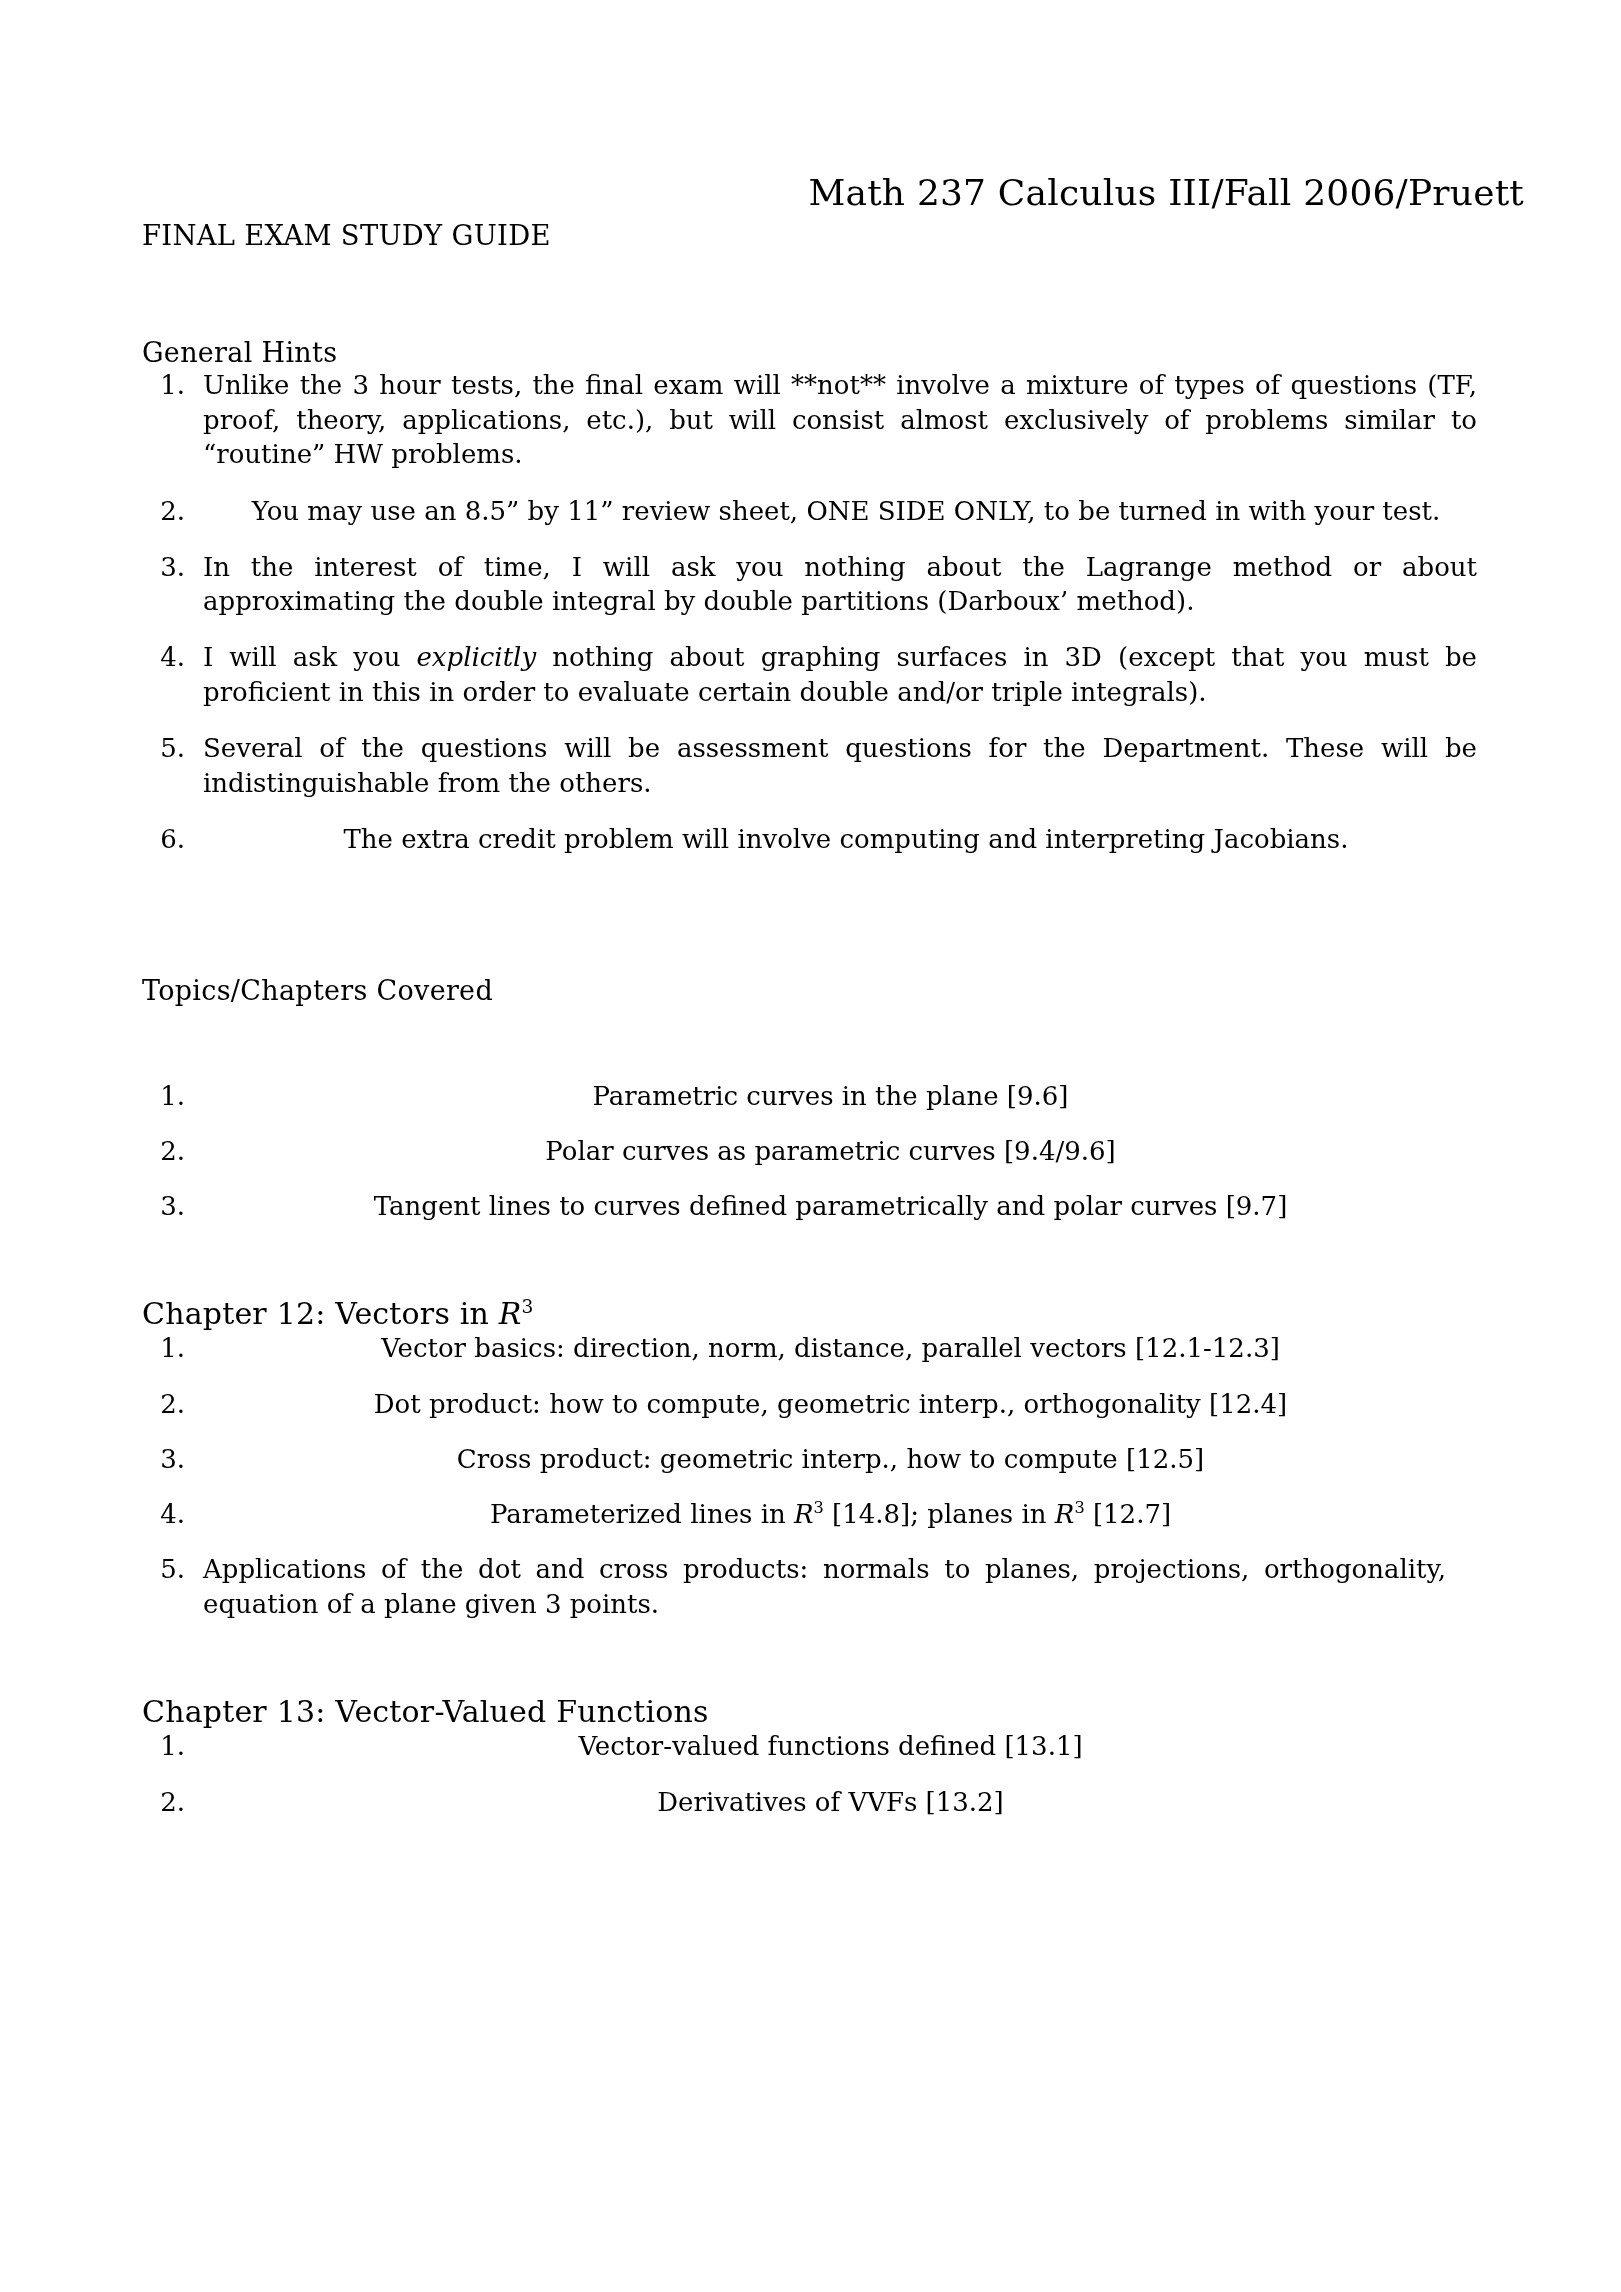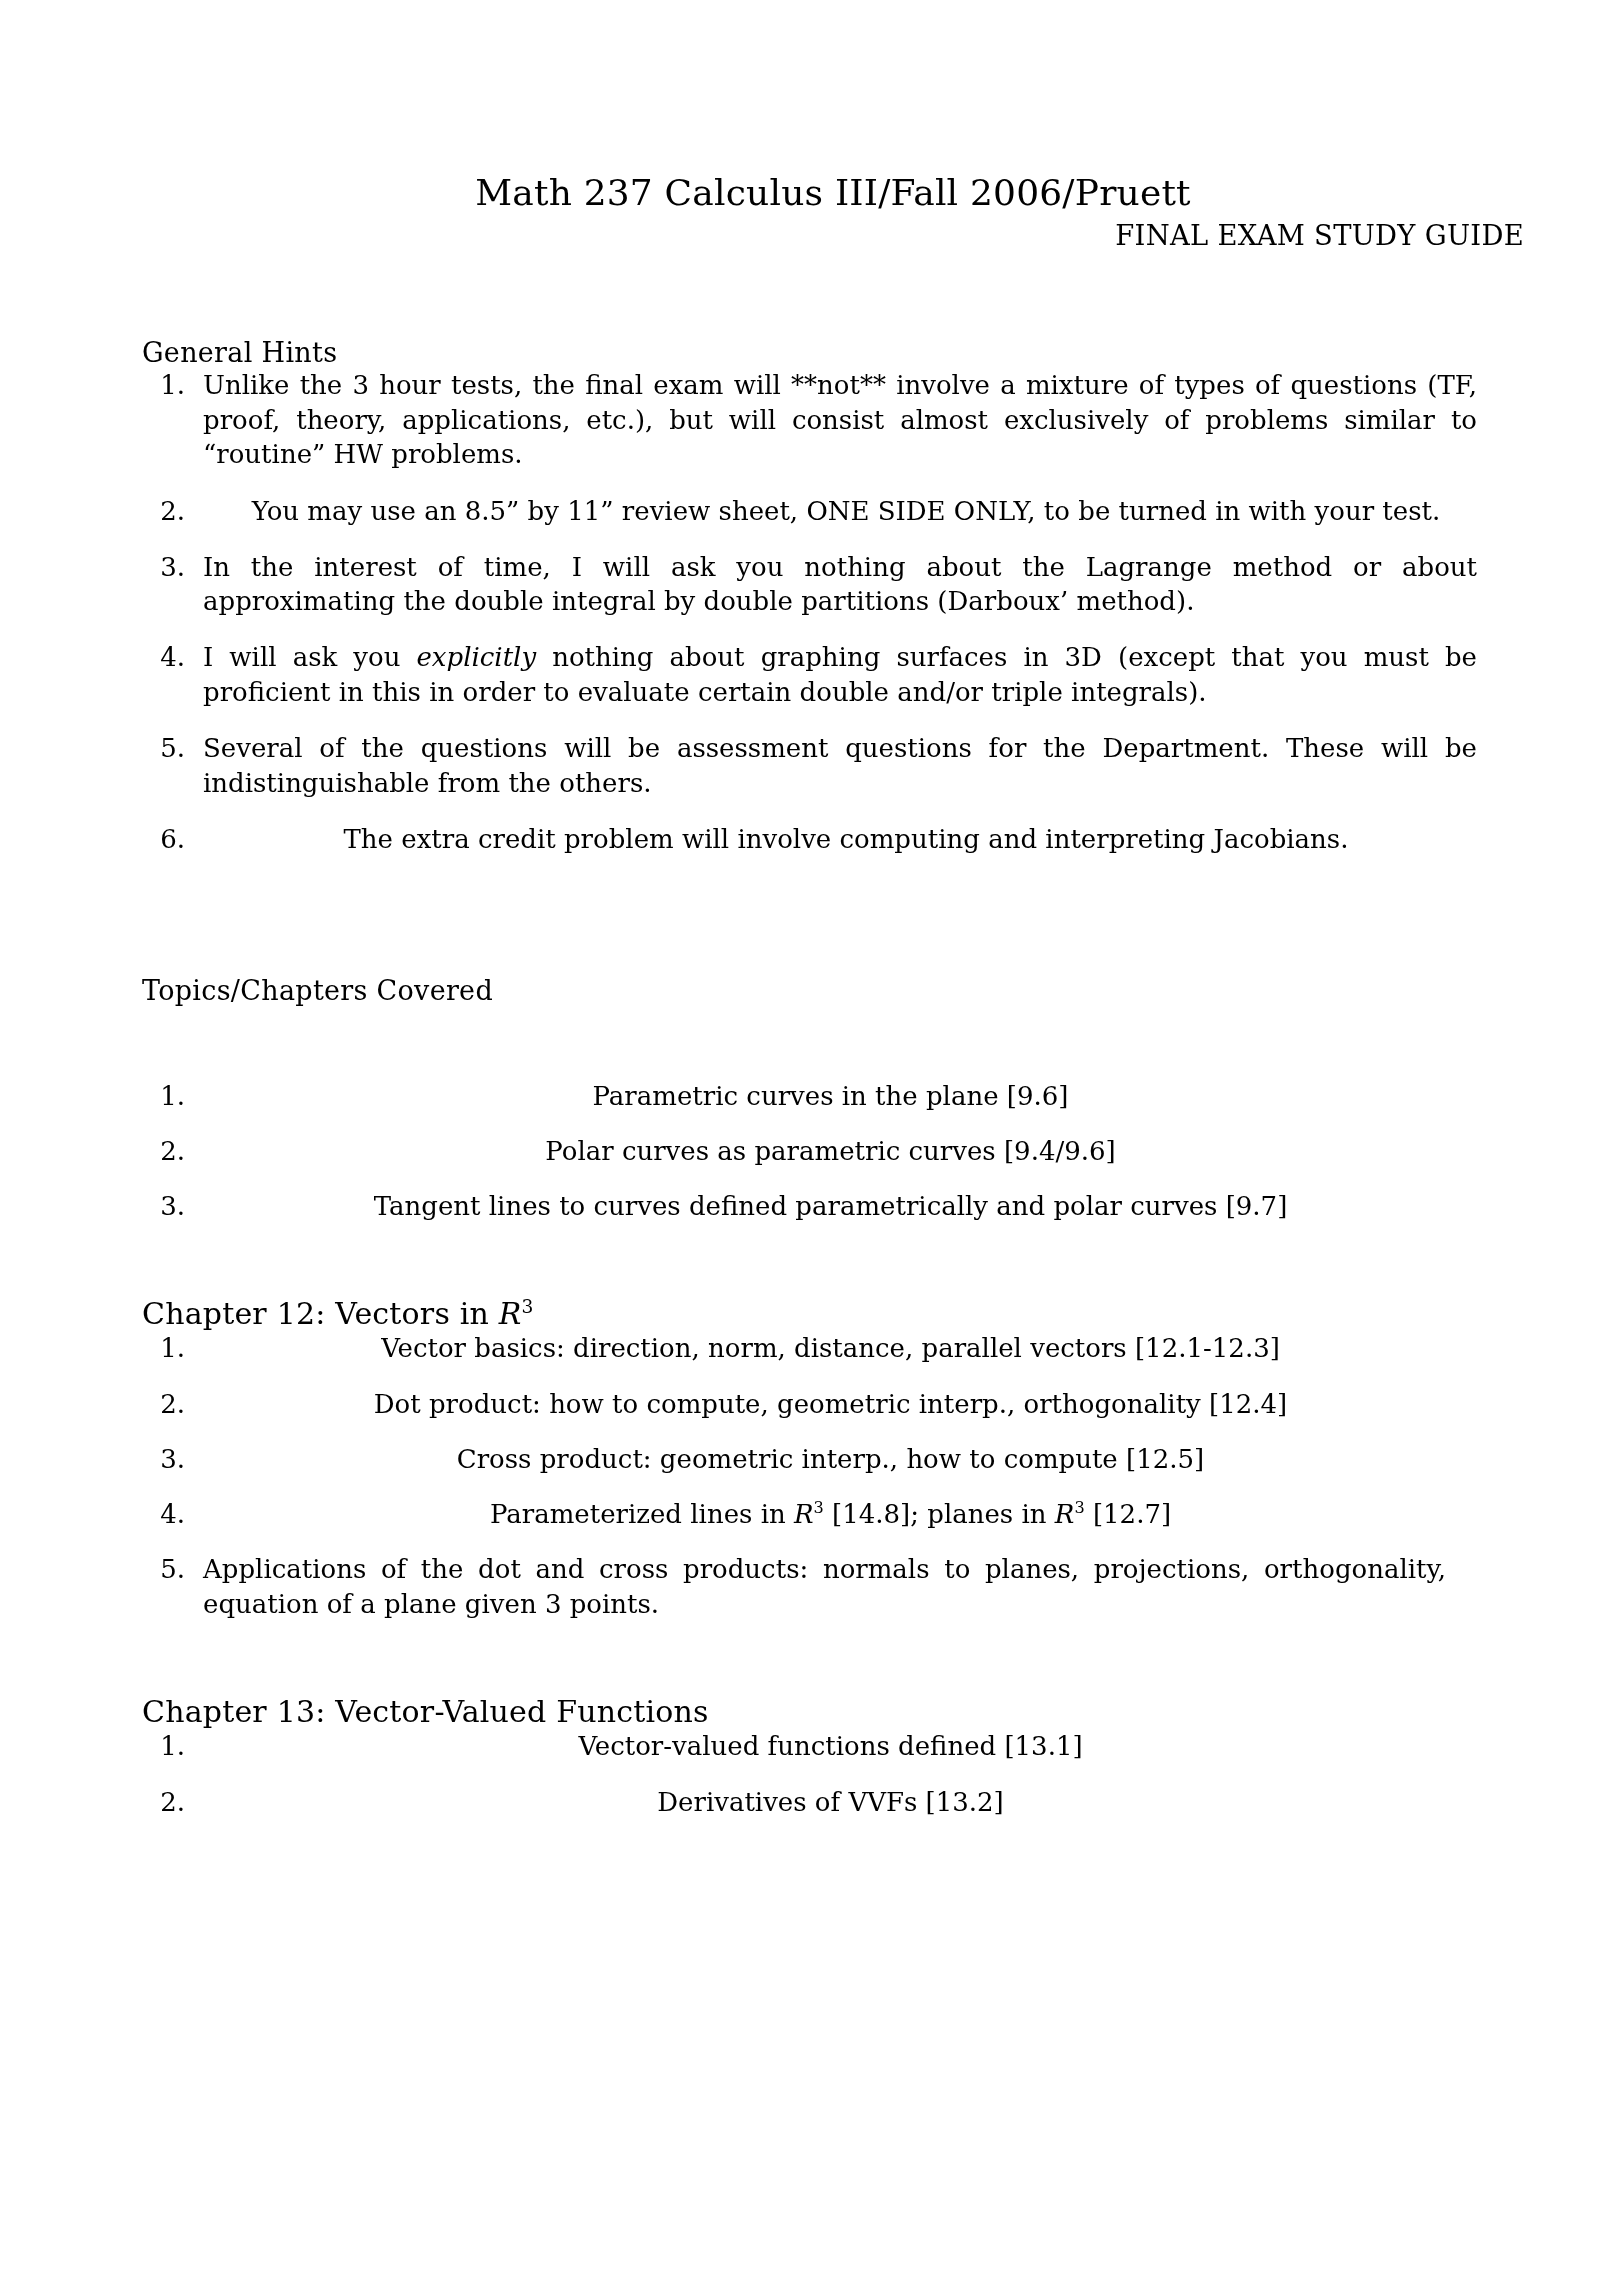--- a/index.html
+++ b/index.html
@@ -21,29 +21,29 @@
     background: #ffffff;
     box-sizing: border-box;
     padding: 172px 97px 0 142px;
   }
   .content {
     width: 1382px;
   }
 
   
   .doc-title {
-    text-align: center;
+    text-align: right;
     font-size: 36px;
     line-height: 1.18;
     font-weight: normal;
     letter-spacing: 0.2px;
     margin: 0;
   }
   .doc-subtitle {
-    text-align: right;
+    text-align: left;
     font-size: 27.4px;
     line-height: 1.2;
     margin: 5.9px 0 0 0;
     font-weight: normal;
     letter-spacing: 0.4px;
   }
 
   
   .h-section {
     font-size: 27px;

